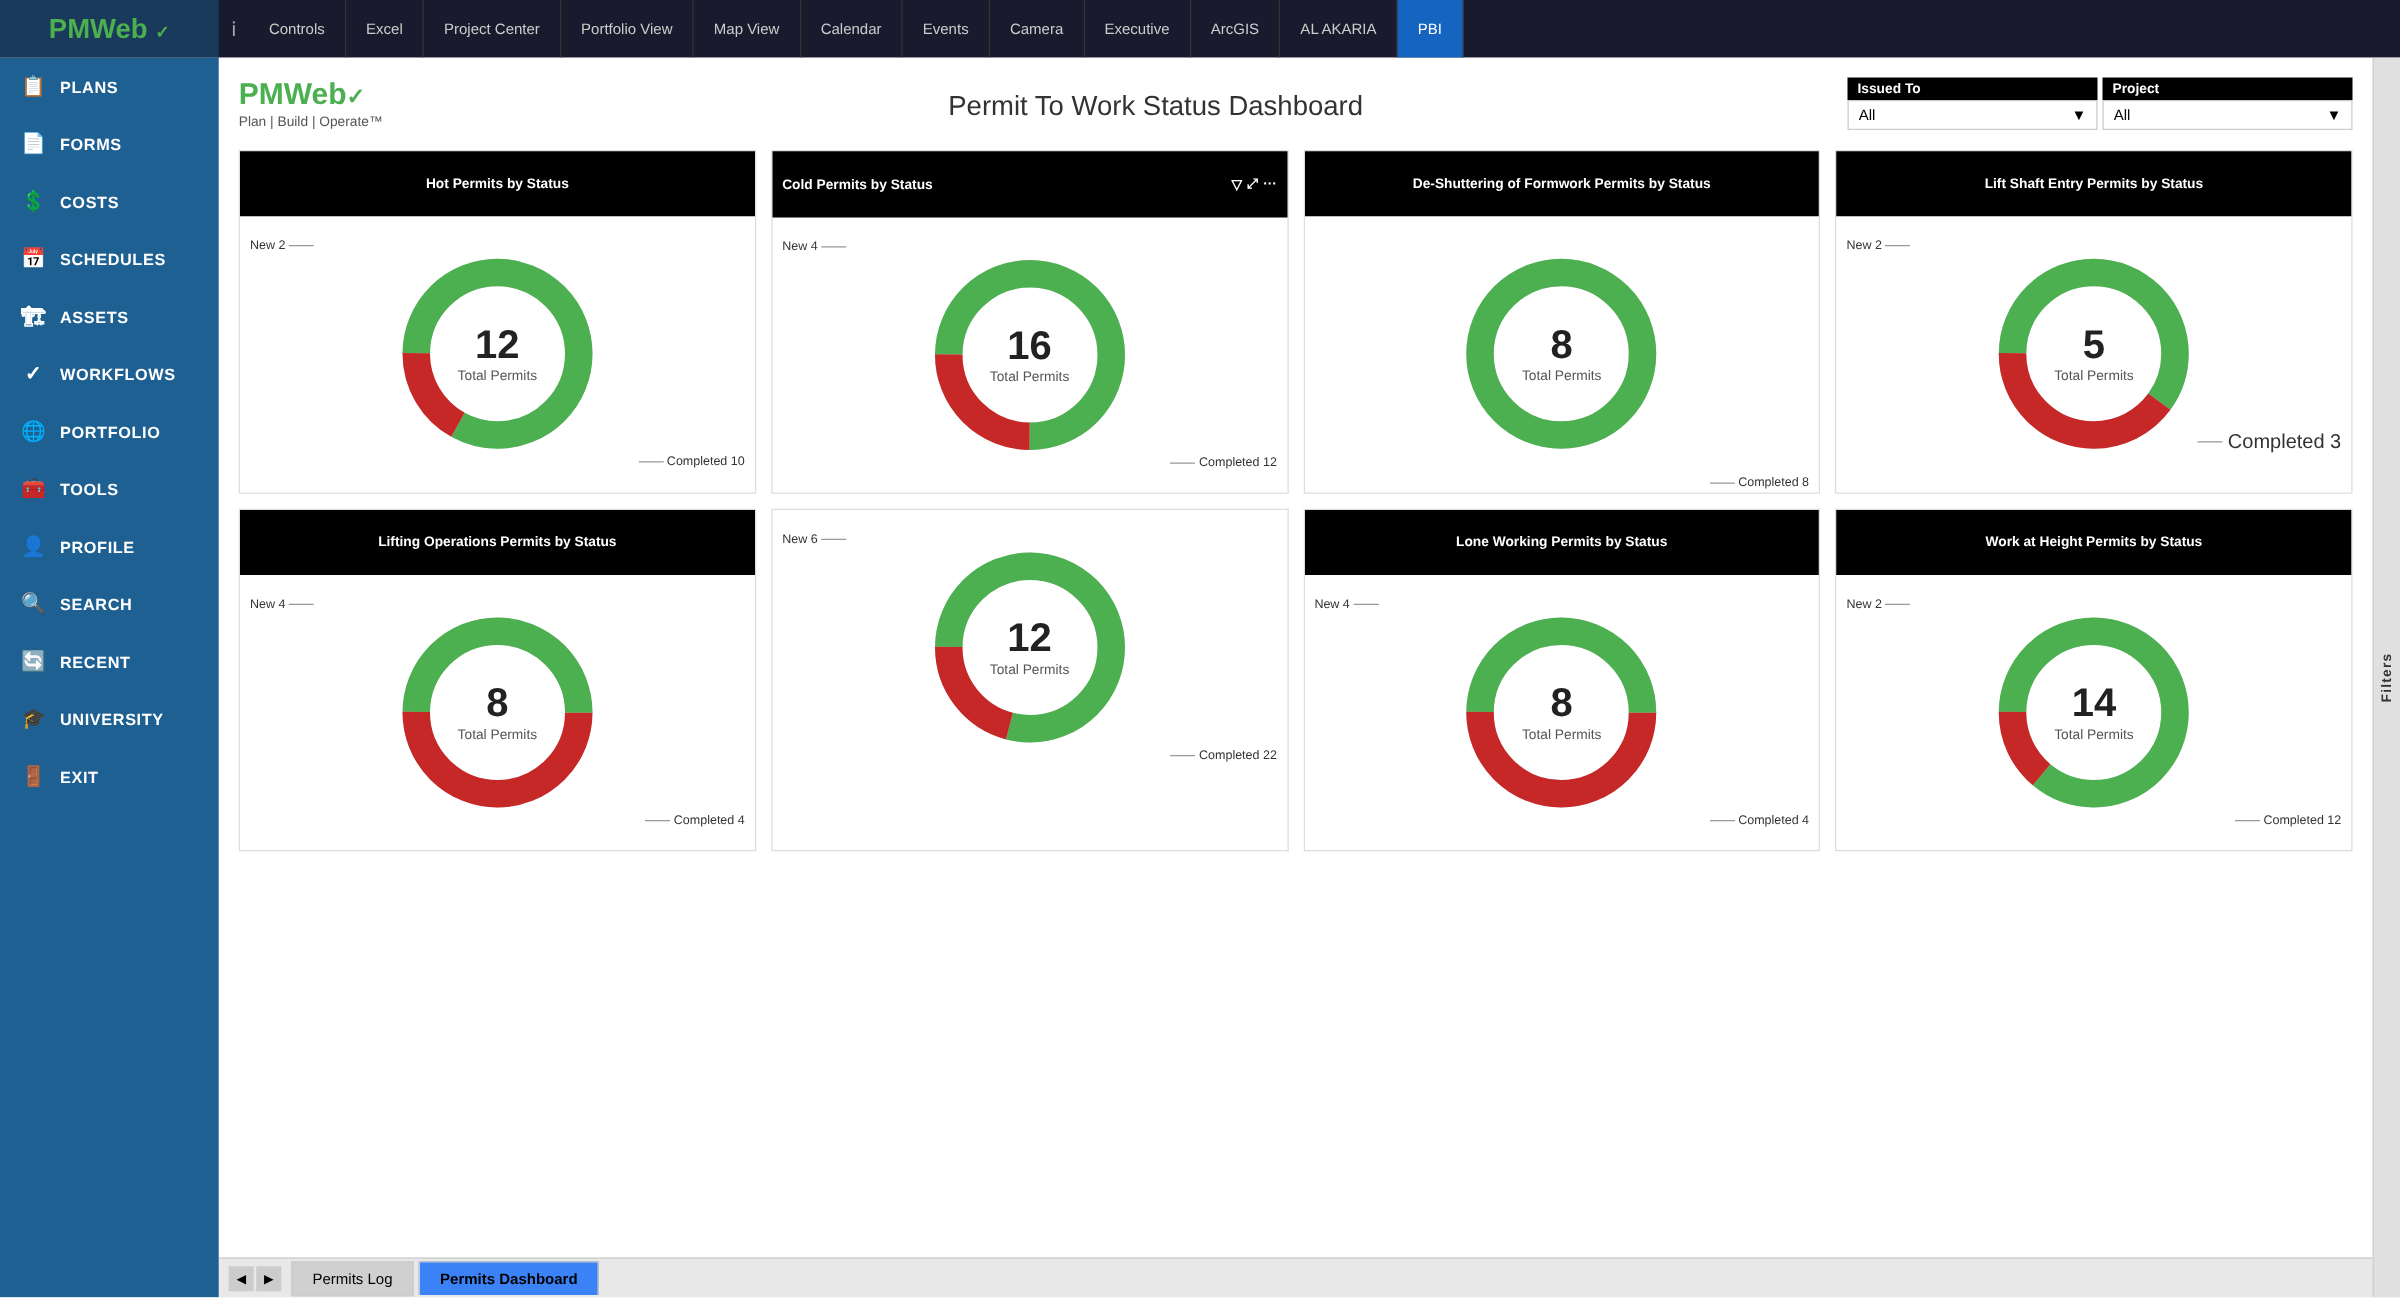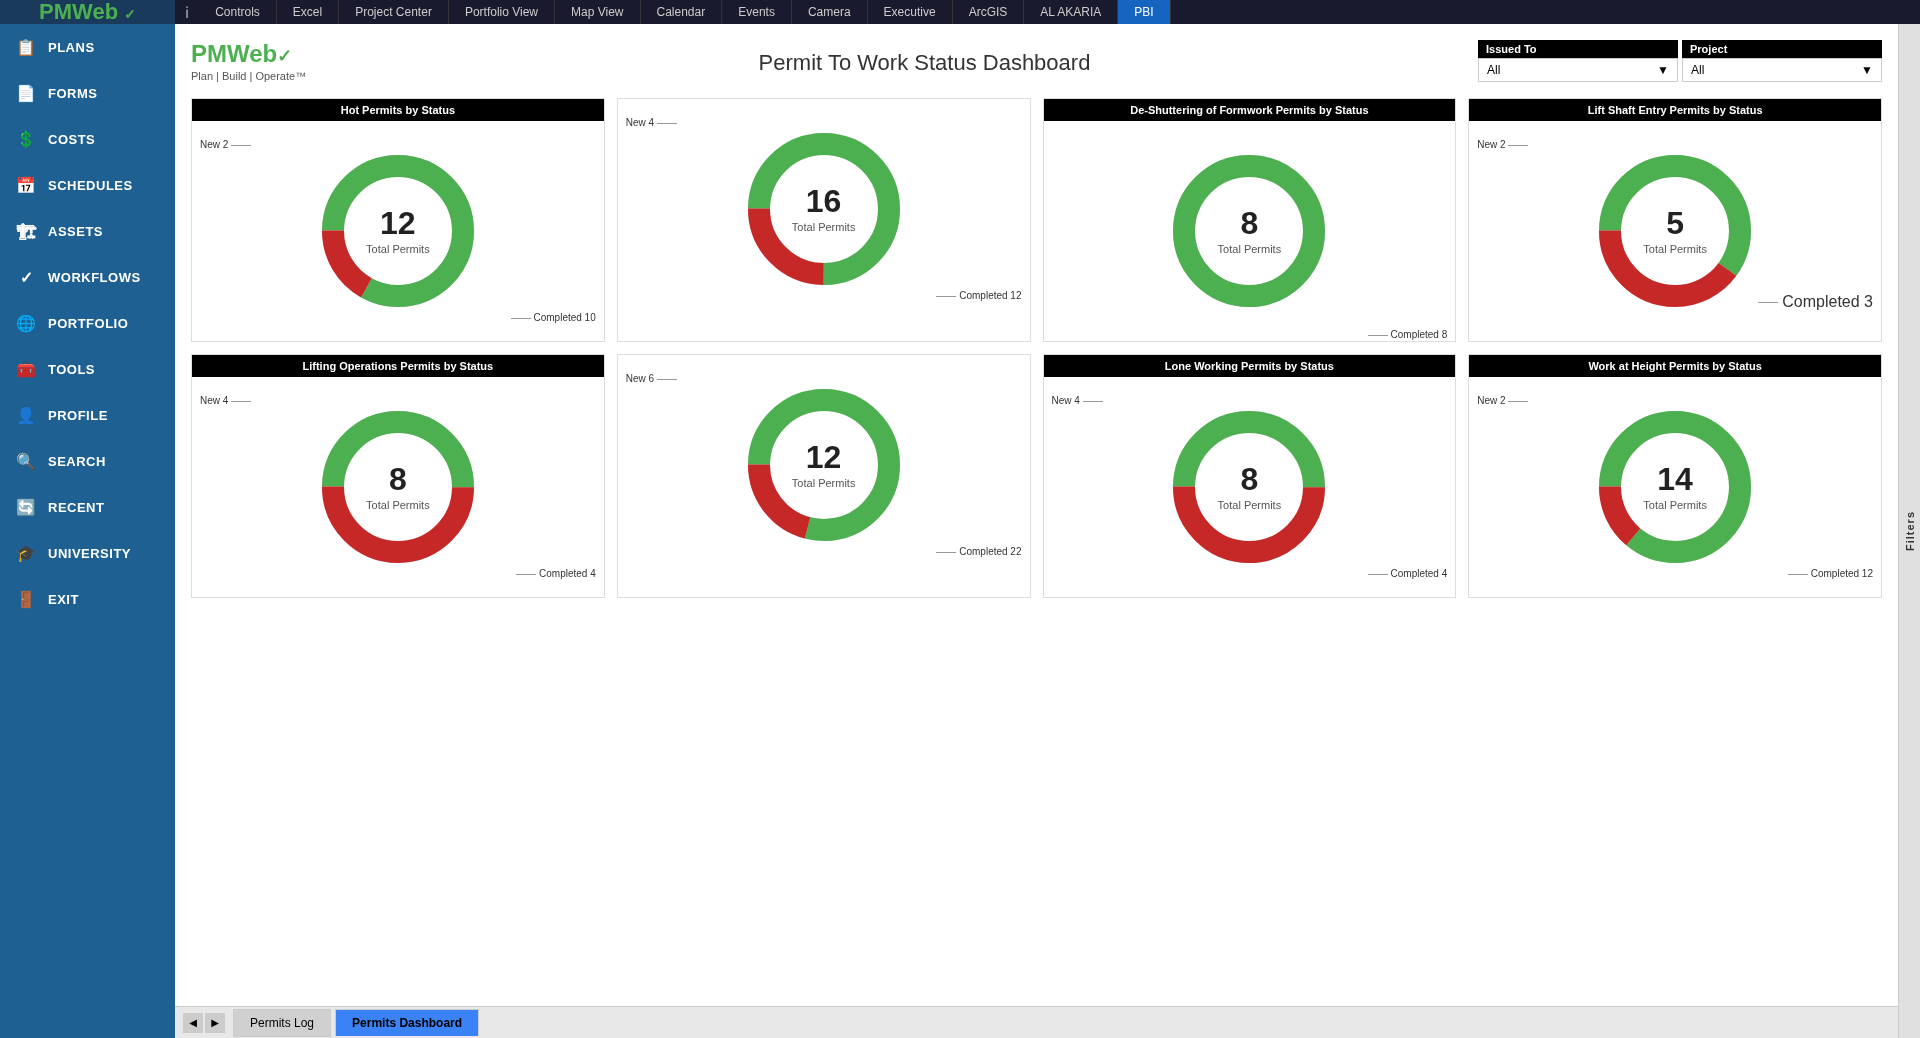--- a/index.html
+++ b/index.html
@@ -1,21 +1,21 @@
 <!DOCTYPE html>
 <html><head>
   <meta charset="utf-8">
   <style>
     * { margin: 0; padding: 0; box-sizing: border-box; }
     body { font-family: Arial, sans-serif; background: #f0f0f0; display: flex; flex-direction: column; height: 1038px; overflow: hidden; }
 
     
     .top-nav {
       background: #1a1a2e;
-      height: 24px;
+      height: 46px;
       display: flex;
       align-items: center;
       flex-shrink: 0;
     }
     .top-nav-logo {
       width: 175px;
       background: #1a3a5c;
       height: 100%;
       display: flex;
       align-items: center;
@@ -170,21 +170,21 @@
 
     .chart-card {
       background: white;
       border: 1px solid #ddd;
     }
     .chart-title {
       background: black;
       color: white;
       text-align: left;
       font-size: 11px;
-      padding: 5px 8px;
+      padding: 20px 8px;
       font-weight: bold;
       display: flex;
       align-items: center;
       justify-content: center;
       gap: 4px;
     }
     .chart-title-icons {
       display: flex;
       gap: 4px;
       margin-left: auto;
@@ -427,20 +427,30 @@
         </div>
       </div>
 
     <div style="position:absolute; bottom:18px; right:8px; font-size:10px; color:#333; white-space:nowrap;">
       <span style="display:inline-block; width:20px; height:1px; background:#999; vertical-align:middle;"></span> Completed 10
     </div>
 
     </div>
   </div>
           <div class="chart-card">
+    <div class="chart-title">
+      <span>Cold Permits by Status</span>
+
+        <div class="chart-title-icons">
+          <span style="cursor:pointer">▽</span>
+          <span style="cursor:pointer">⤢</span>
+          <span style="cursor:pointer">···</span>
+        </div>
+
+    </div>
 
     <div class="chart-body" style="position:relative; padding: 30px 16px 30px 16px;">
 
     <div style="position:absolute; top:18px; left:8px; font-size:10px; color:#333; white-space:nowrap;">
       New 4 <span style="display:inline-block; width:20px; height:1px; background:#999; vertical-align:middle;"></span>
     </div>
 
       <div class="donut-wrapper" style="position:relative; width:160px; height:160px;">
         
     <svg width="160" height="160" viewBox="0 0 160 160">

